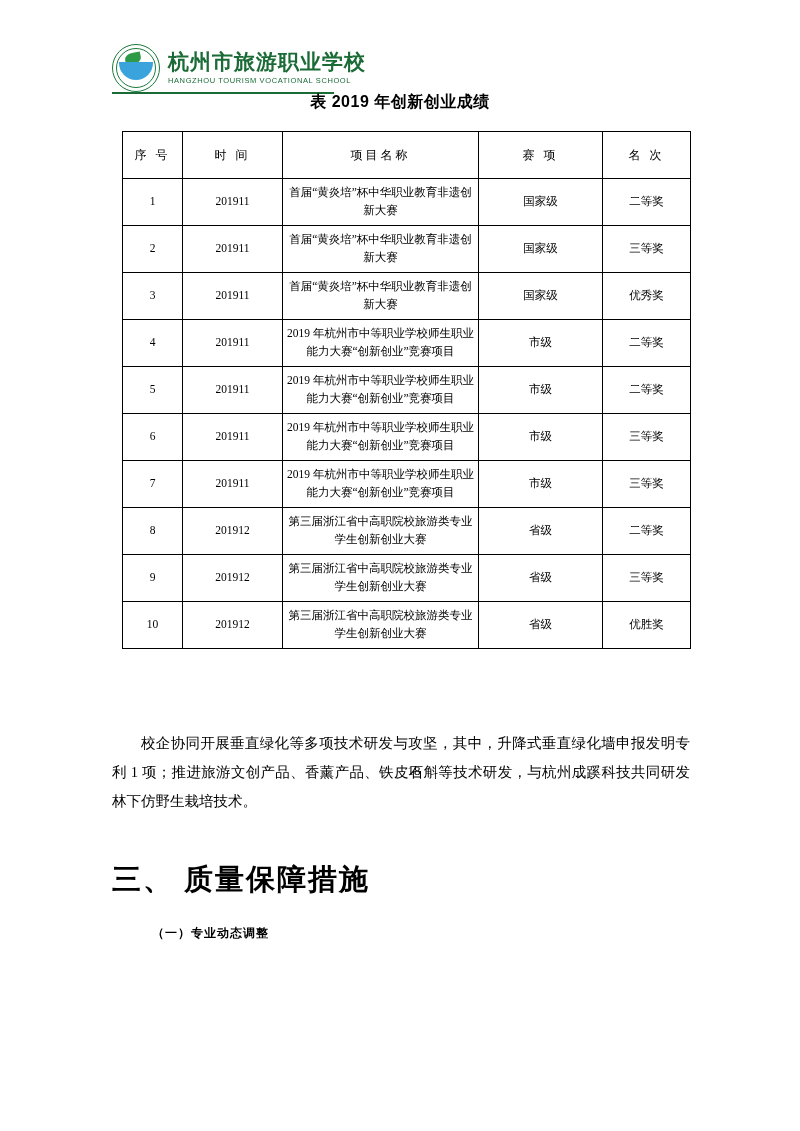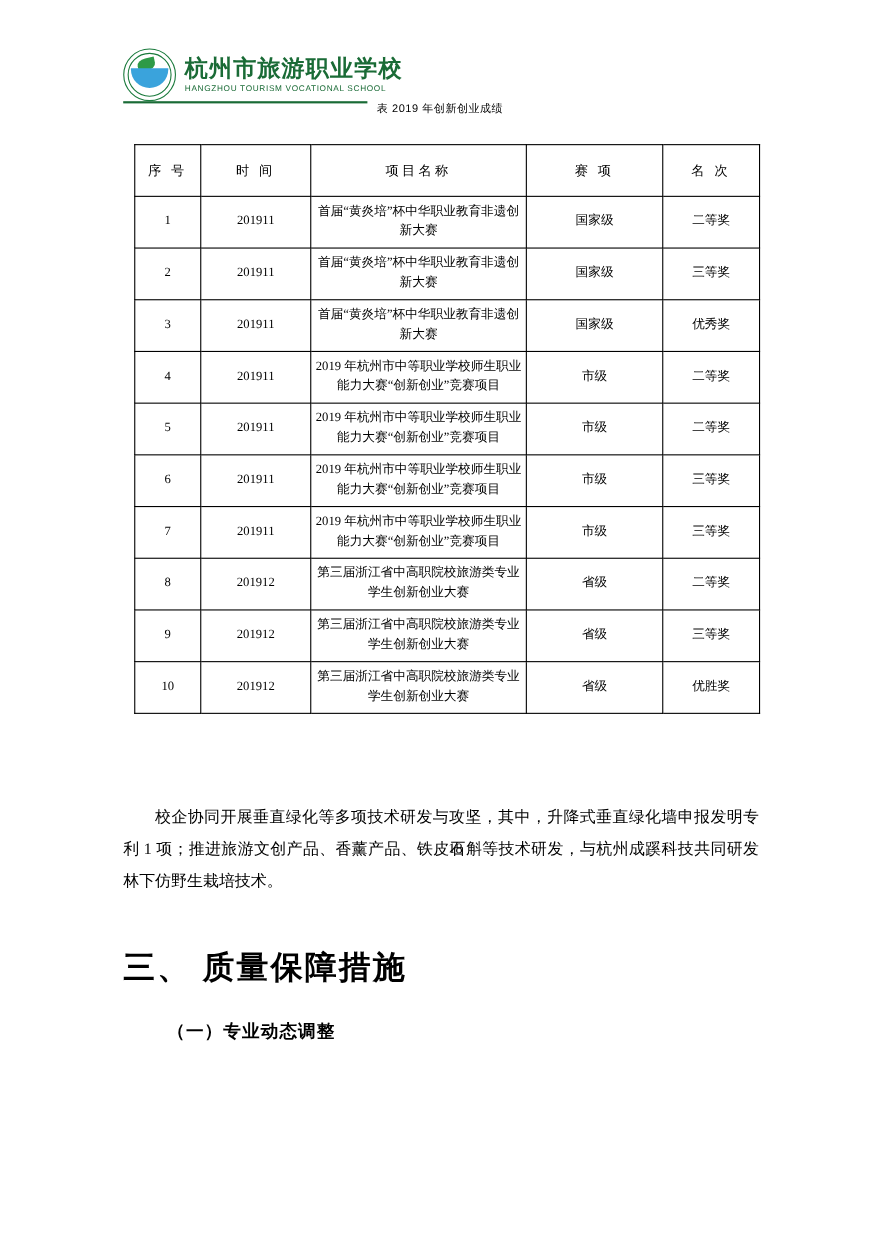--- a/index.html
+++ b/index.html
@@ -93,23 +93,23 @@
     background: #1a6b36;
   }
 
   
   .table-caption {
     position: absolute;
     left: 0;
     right: 0;
     top: 92px;
     text-align: center;
-    font-size: 10px;
+    font-size: 16px;
     font-family: "Liberation Sans", "DejaVu Sans", sans-serif;
-    font-weight: normal;
+    font-weight: bold;
     letter-spacing: 0.5px;
   }
 
   
   table.grades {
     position: absolute;
     left: 122px;
     top: 131px;
     width: 568px;
     border-collapse: collapse;
@@ -169,21 +169,21 @@
     font-weight: bold;
     font-size: 29px;
     letter-spacing: 2px;
   }
   .h2-section {
     position: absolute;
     left: 152px;
     top: 915px;
     font-family: "Liberation Sans", "DejaVu Sans", sans-serif;
     font-weight: bold;
-    font-size: 16px;
+    font-size: 12px;
     letter-spacing: 1px;
   }
   #para-2 { top: 962px; }
 
   
   .page-number {
     position: absolute;
     left: 0;
     right: 0;
     bottom: 46px;

